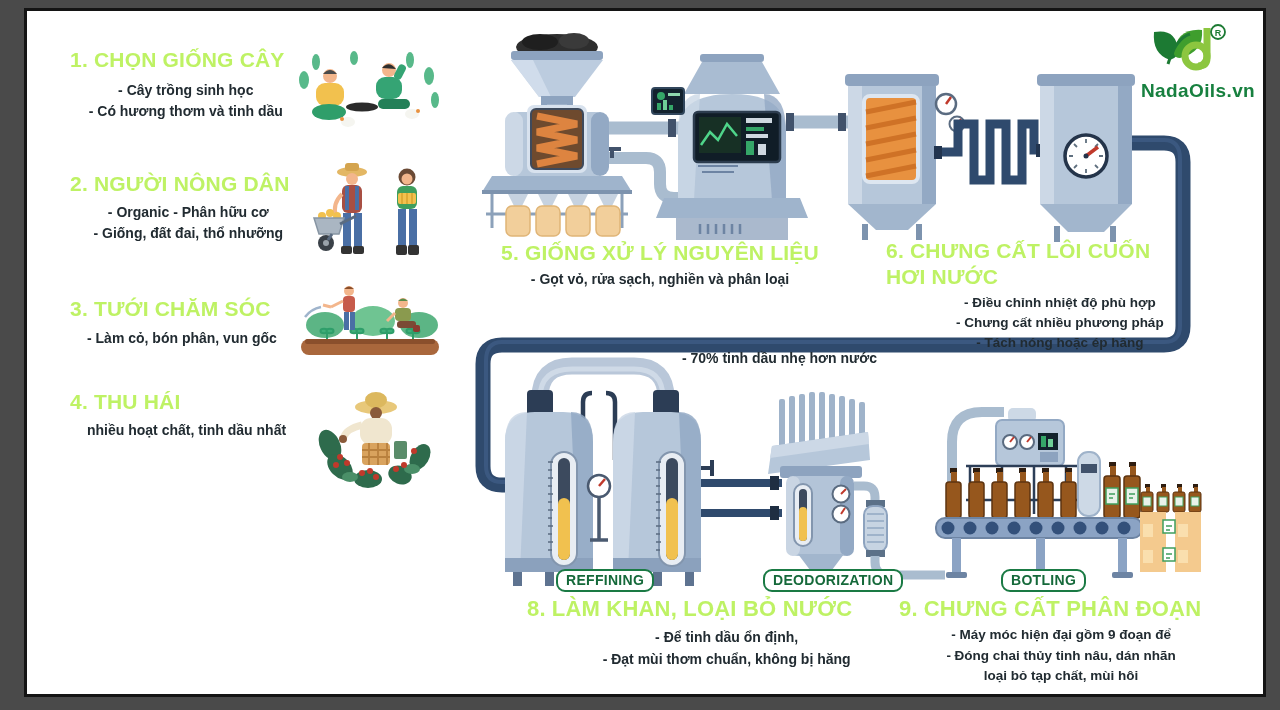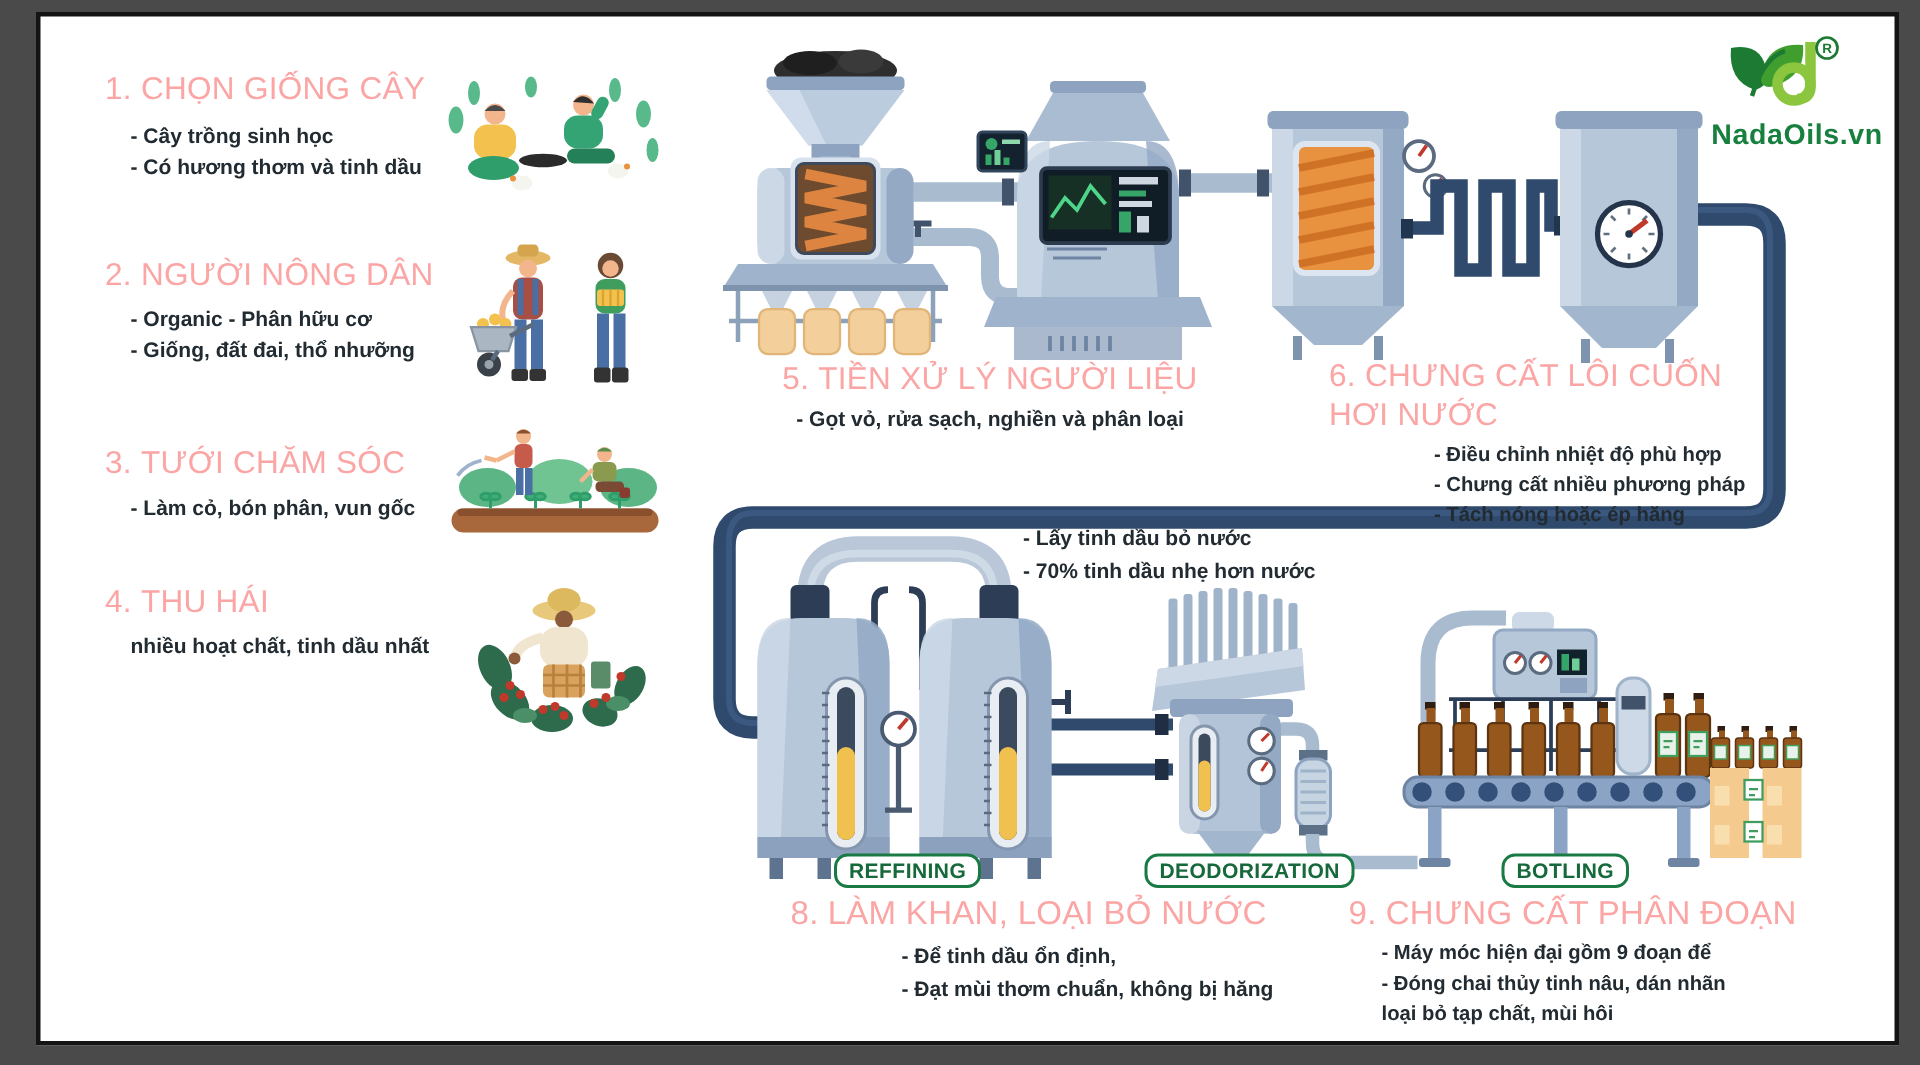--- a/index.html
+++ b/index.html
@@ -2,24 +2,24 @@
 <html><head>
 <meta charset="utf-8">
 <style>
   html,body{margin:0;padding:0;width:1280px;height:710px;overflow:hidden;
     font-family:"Liberation Sans","DejaVu Sans",sans-serif;background:#4a4a4a;}
   #stage{position:relative;width:1280px;height:710px;}
   #canvas{position:absolute;left:24px;top:8px;width:1242px;height:689px;
     background:#ffffff;border:3px solid #141414;box-sizing:border-box;}
   #artwork{position:absolute;left:0;top:0;width:1280px;height:710px;pointer-events:none;}
   .abs{position:absolute;}
-  .sh{color:#fca5a5;font-weight:400;font-size:21px;letter-spacing:.2px;white-space:nowrap;}
+  .sh{color:#bef264;font-weight:700;font-size:21px;letter-spacing:.2px;white-space:nowrap;}
   .sh .n{margin-right:6px;}
   .sb{color:#212b31;font-weight:600;font-size:14px;line-height:20px;white-space:nowrap;}
-  .sb div{margin-top:1px;}
+  .sb div{margin-top:1px;text-align:center;}
   .indent{margin-left:17px;}
   .badge{position:absolute;background:#fff;border:2.5px solid #1a7a44;border-radius:9px;
     color:#15693a;font-weight:800;font-size:14px;letter-spacing:.3px;padding:1px 8px 2px 8px;
     white-space:nowrap;}
   .logo-text{color:#17803f;font-weight:800;font-size:19px;letter-spacing:.4px;}
   .center{text-align:center;}
 </style>
 </head>
 <body>
 
@@ -486,40 +486,39 @@
   </div>
 
   <div class="abs" style="left:70px;top:390px">
     <div class="sh"><span class="n">4.</span><span>THU HÁI</span></div>
     <div class="sb indent" style="margin-top:6px">
       <div>nhiều hoạt chất, tinh dầu nhất</div>
     </div>
   </div>
 
   <div class="abs center" style="left:488px;top:241px;width:344px">
-    <div class="sh"><span class="n">5.</span><span>TIỀN XỬ LÝ NGƯỜI LIỆU</span></div>
+    <div class="sh"><span class="n">5.</span><span>GIỐNG XỬ LÝ NGUYÊN LIỆU</span></div>
     <div class="sb" style="margin-top:4px">
       <div>- Gọt vỏ, rửa sạch, nghiền và phân loại</div>
     </div>
   </div>
 
   <div class="abs" style="left:886px;top:238px">
     <div class="sh" style="line-height:26px">
       <span class="n">6.</span><span>CHƯNG CẤT LÔI CUỐN</span><br>
       <span>HƠI NƯỚC</span>
     </div>
     <div class="sb" style="margin-left:70px;margin-top:3px;font-size:13.5px;line-height:19px">
       <div>- Điều chỉnh nhiệt độ phù hợp</div>
       <div>- Chưng cất nhiều phương pháp</div>
       <div>- Tách nóng hoặc ép hăng</div>
     </div>
   </div>
 
   <div class="abs sb" style="left:682px;top:347px;line-height:21px">
-    <div>- Lấy tinh dầu bỏ nước</div>
     <div>- 70% tinh dầu nhẹ hơn nước</div>
   </div>
 
   <div class="badge" style="left:556px;top:569px">REFFINING</div>
   <div class="badge" style="left:763px;top:569px">DEODORIZATION</div>
   <div class="badge" style="left:1001px;top:569px">BOTLING</div>
 
   <div class="abs" style="left:527px;top:596px">
     <div class="sh" style="font-size:22px"><span class="n">8.</span><span>LÀM KHAN, LOẠI BỎ NƯỚC</span></div>
     <div class="sb" style="margin-left:74px;margin-top:5px;line-height:21px">

